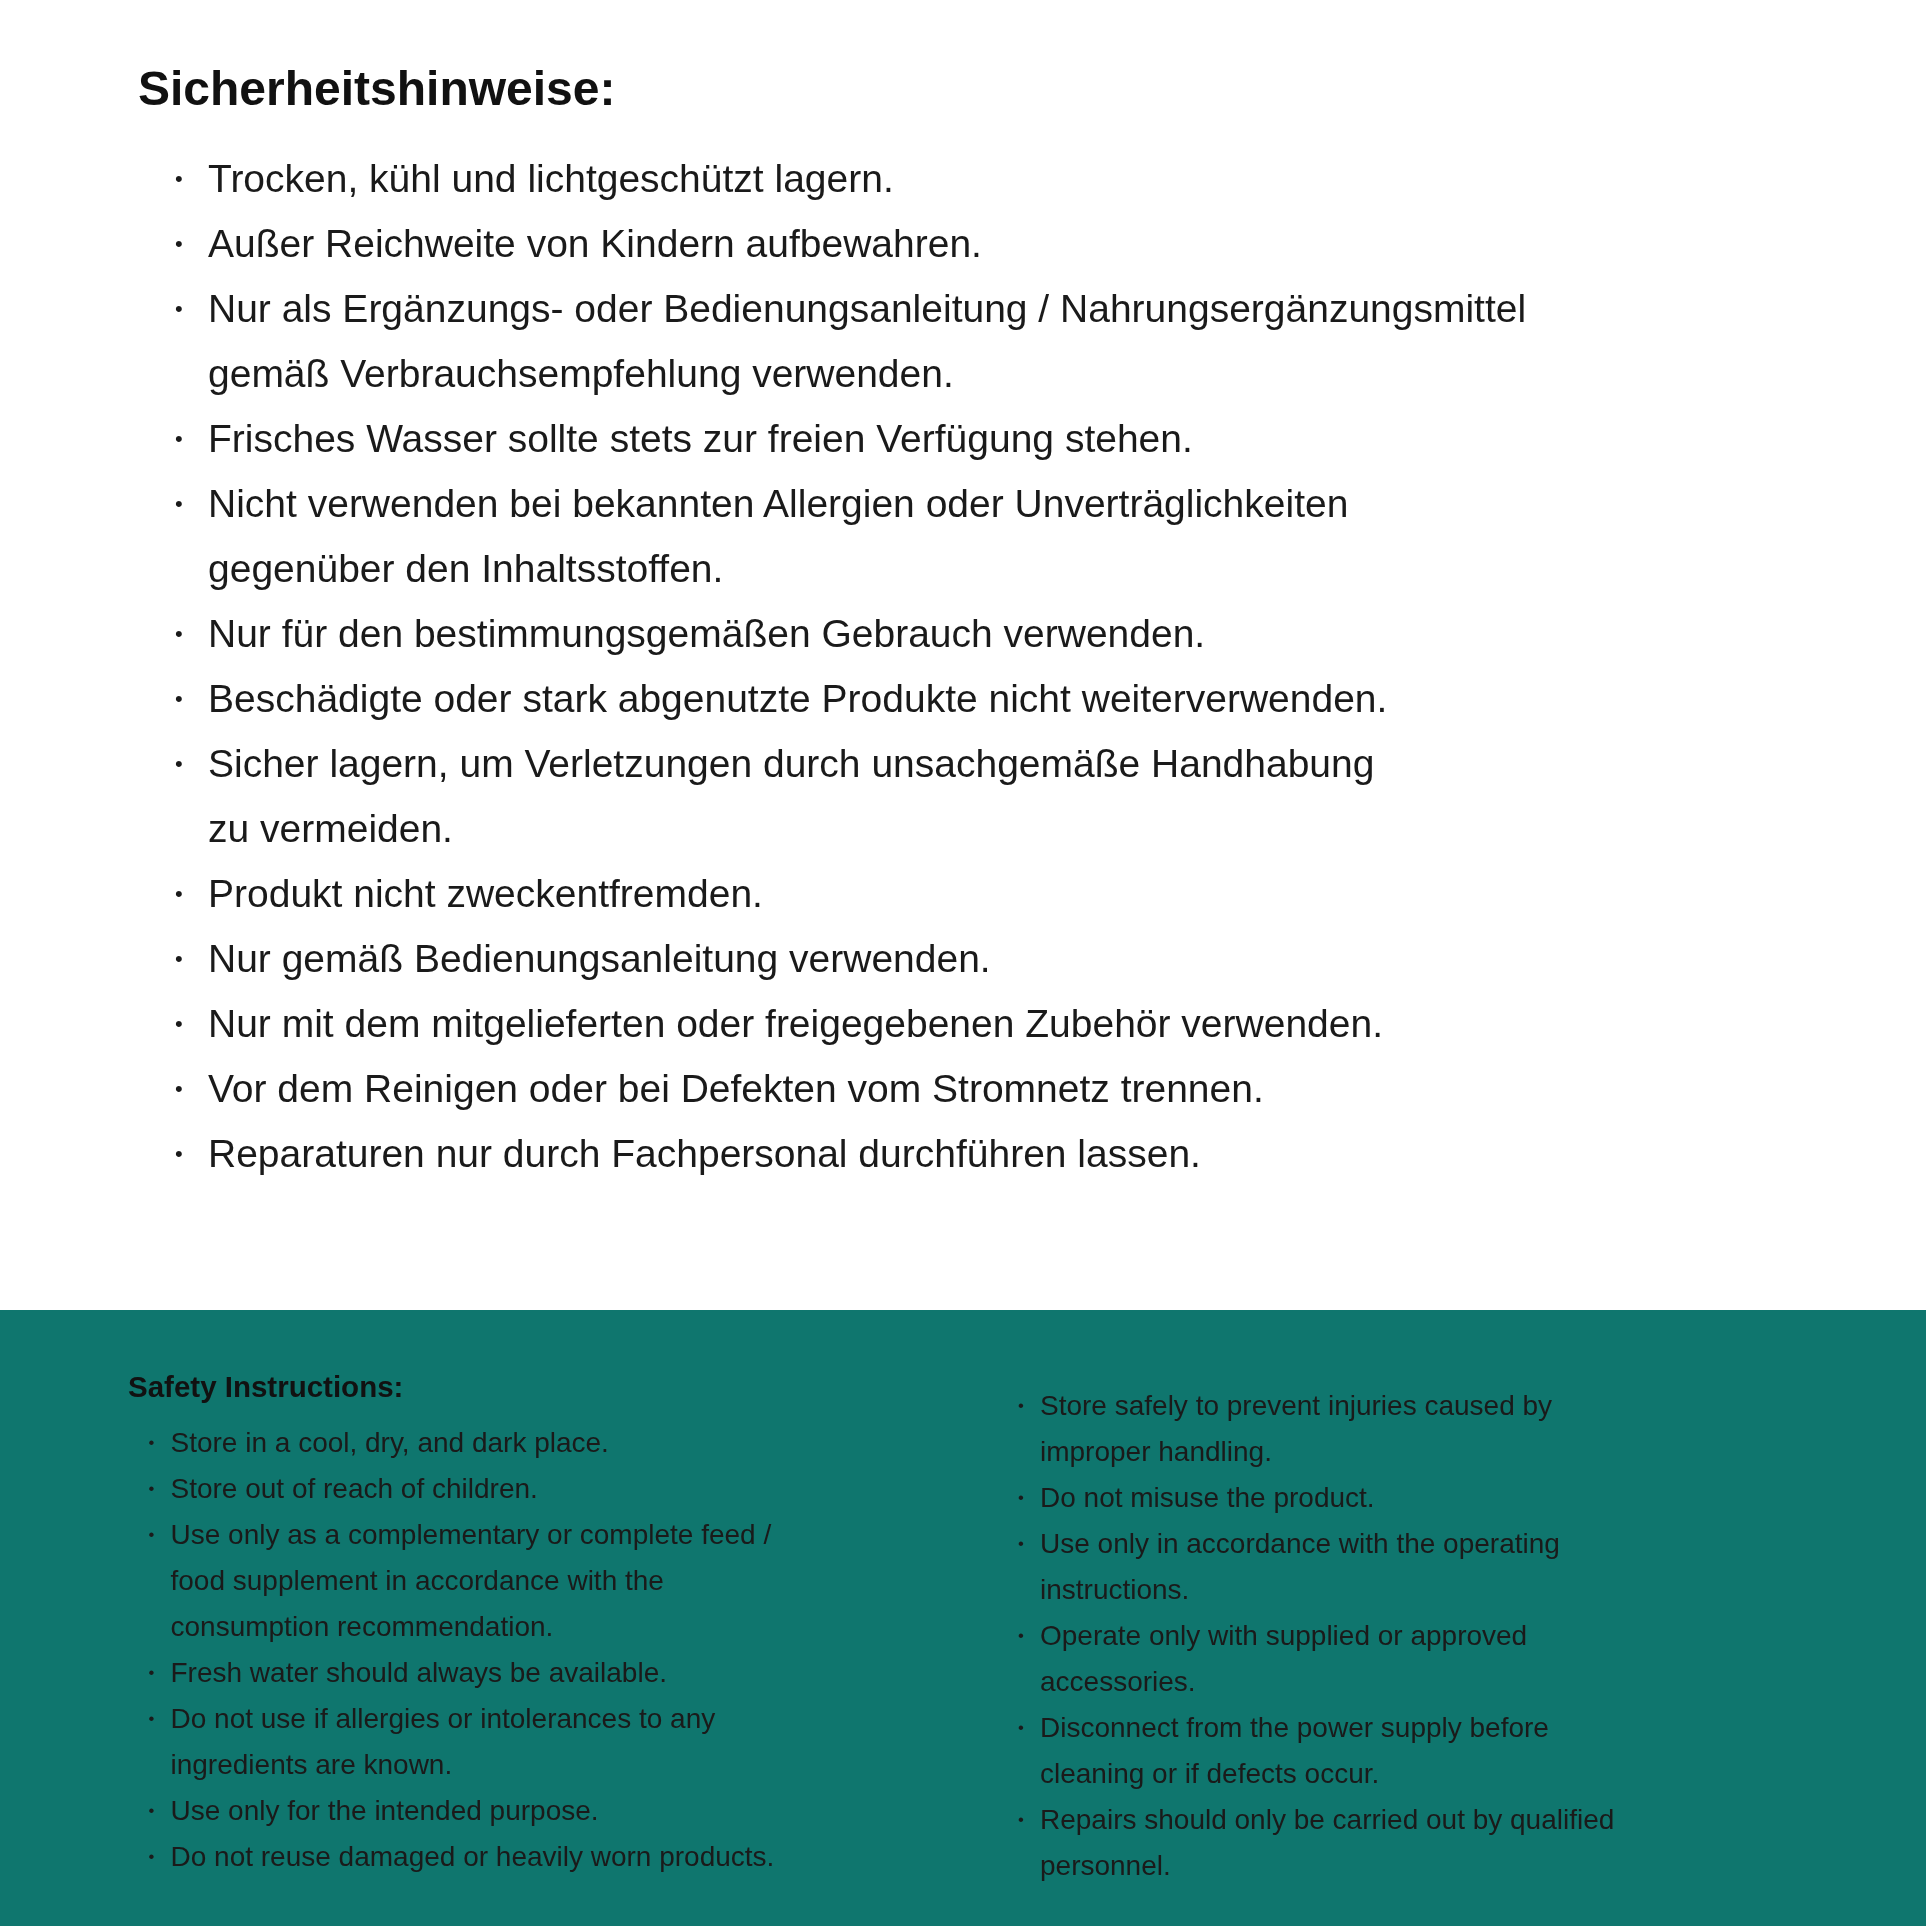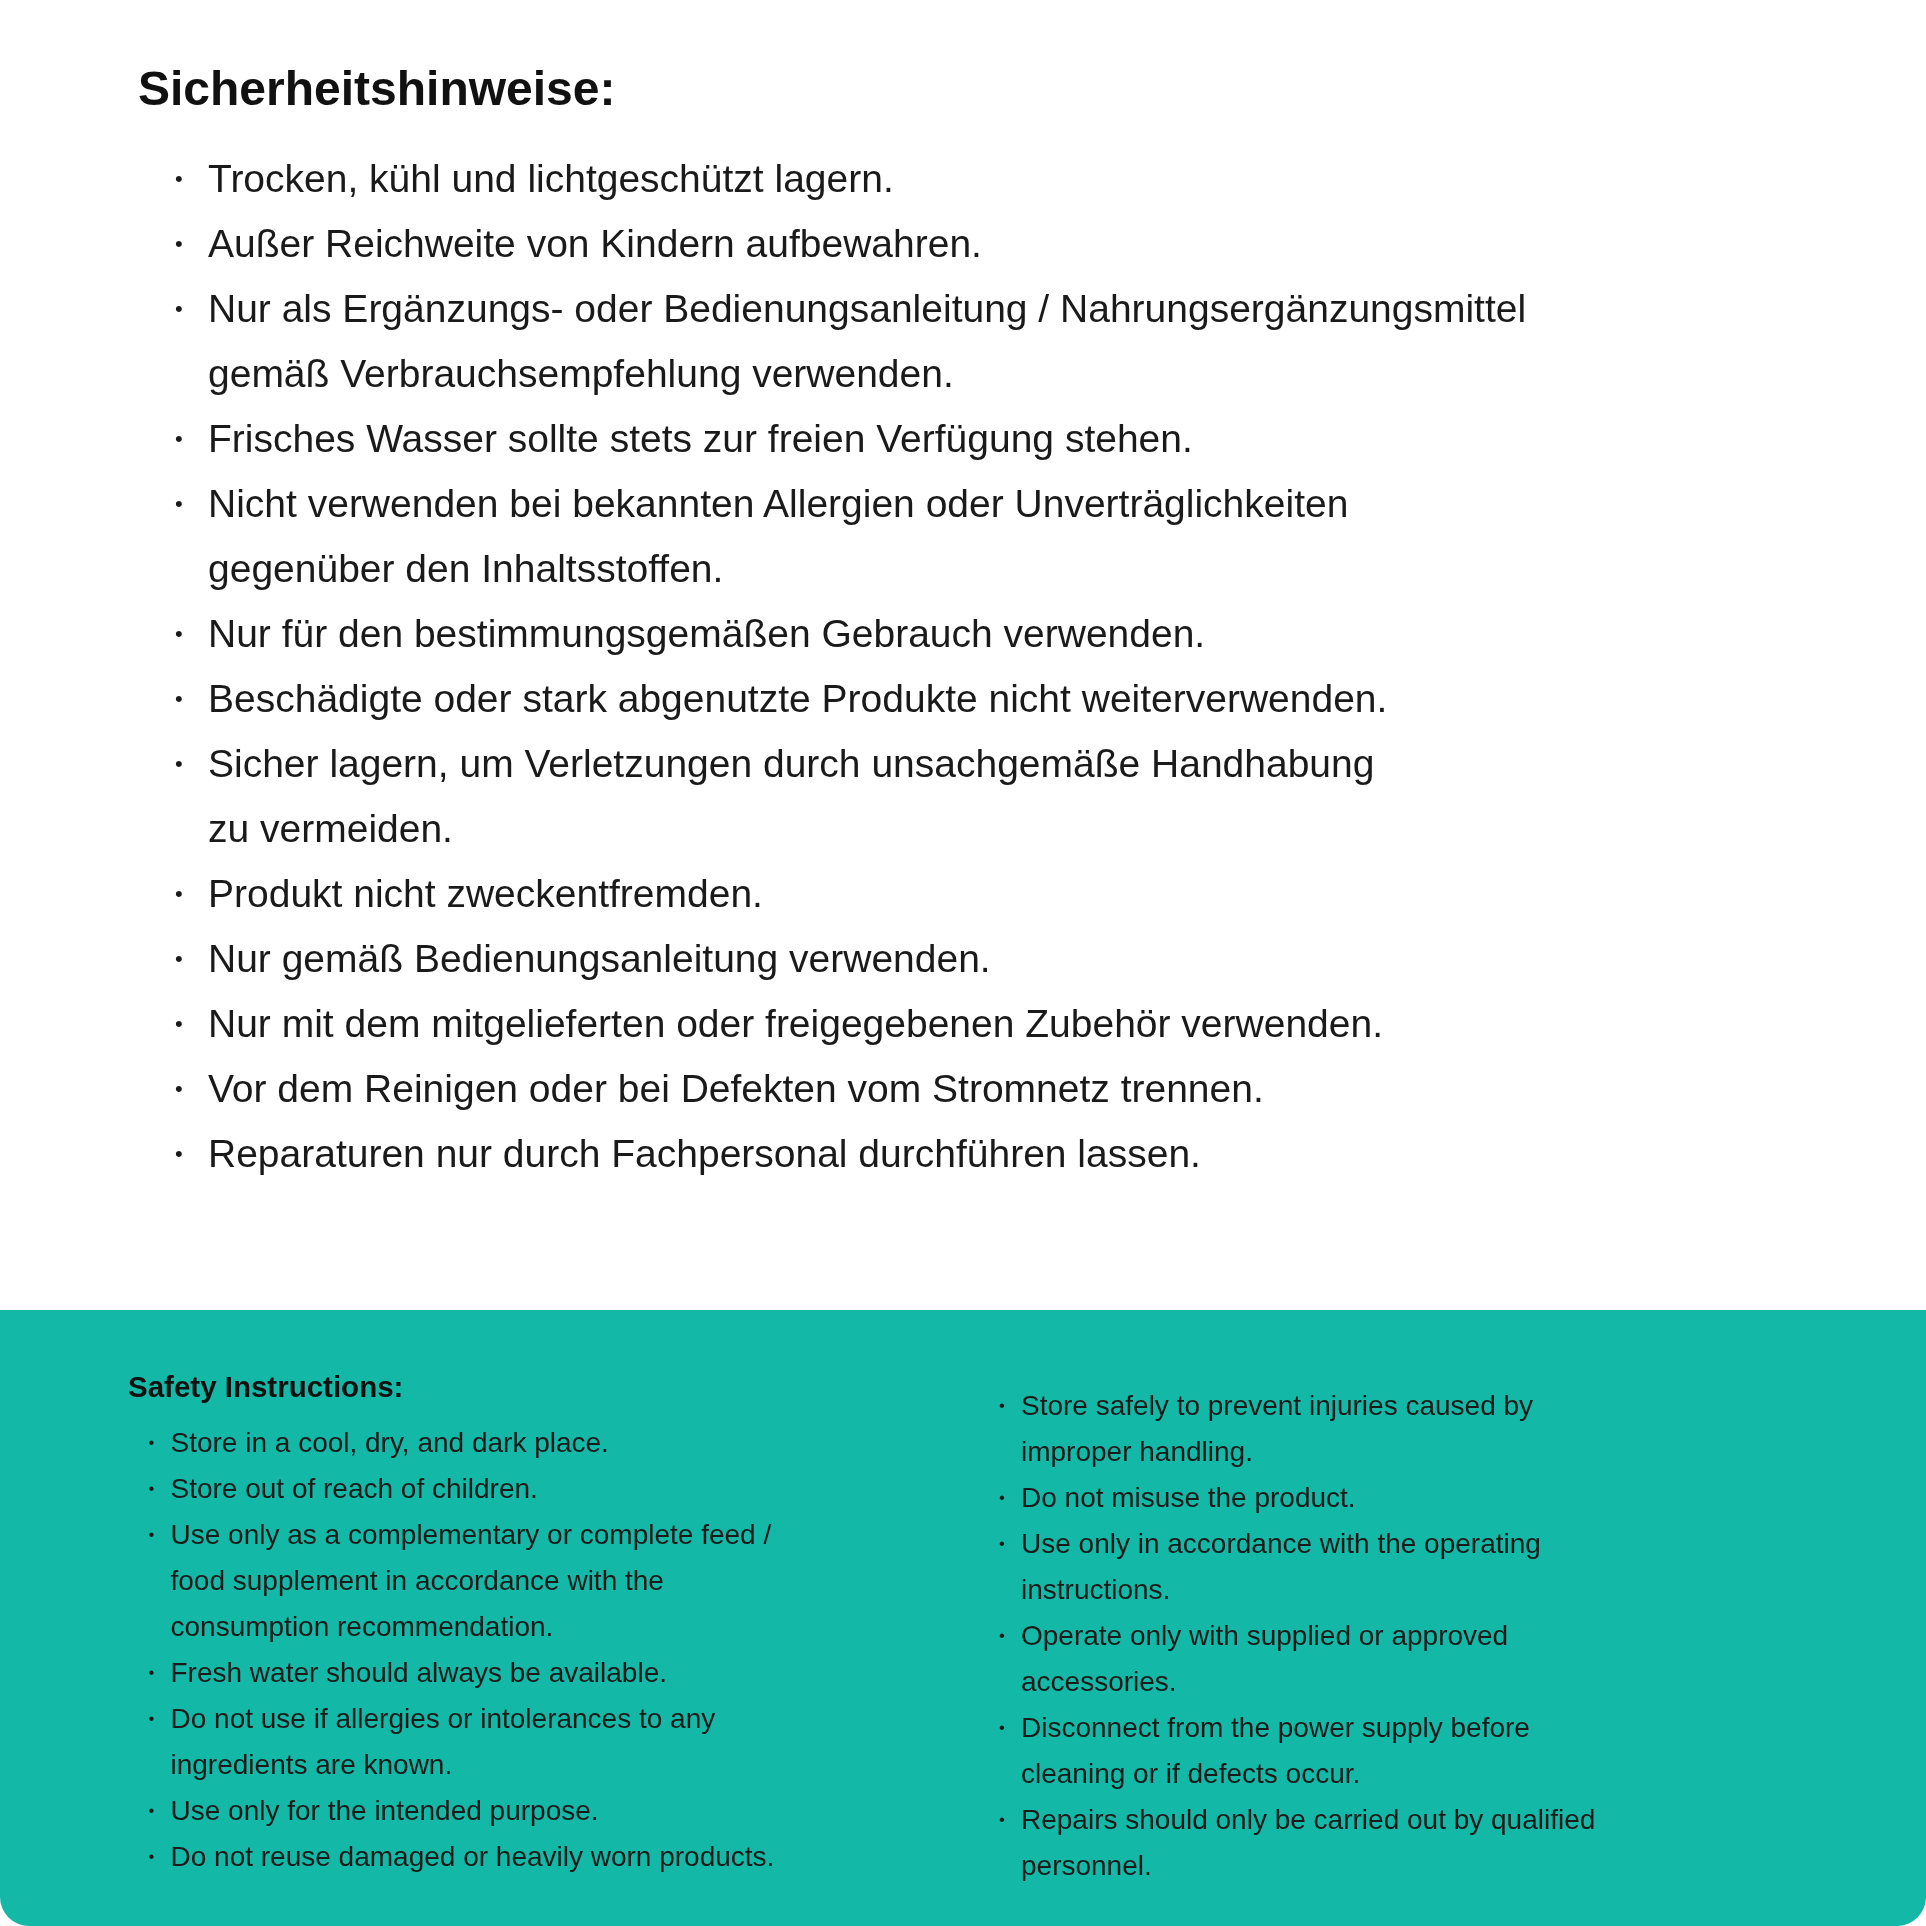--- a/index.html
+++ b/index.html
@@ -9,21 +9,20 @@
   }
   #canvas {
     position: relative;
     width: 1926px;
     height: 1926px;
     background: #ffffff;
     font-family: "Liberation Sans", "DejaVu Sans", sans-serif;
     color: #1a1a1a;
     overflow: hidden;
     box-sizing: border-box;
-    border-radius: 29px;
   }
   
   .section-de {
     box-sizing: border-box;
     height: 1310px;
     padding: 59px 58px 0 138px;
   }
   .de-heading {
     margin: 0;
     font-size: 48px;
@@ -52,25 +51,25 @@
     line-height: 65px;
   }
   .bullet-item .text {
     flex: 1 1 auto;
     white-space: pre-line;
   }
   
   .section-en {
     box-sizing: border-box;
     height: 616px;
-    background: #14b8a6;
+    background: #0f766e;
     padding: 54px 77px 0 128px;
     display: grid;
     grid-template-columns: 835px 1fr;
-    column-gap: 36px;
+    column-gap: 55px;
   }
   .en-heading {
     margin: 0 0 10.3px 0;
     font-size: 29.5px;
     font-weight: 700;
     line-height: 46px;
     color: #111111;
   }
   .en-list {
     padding-left: 20.5px;

